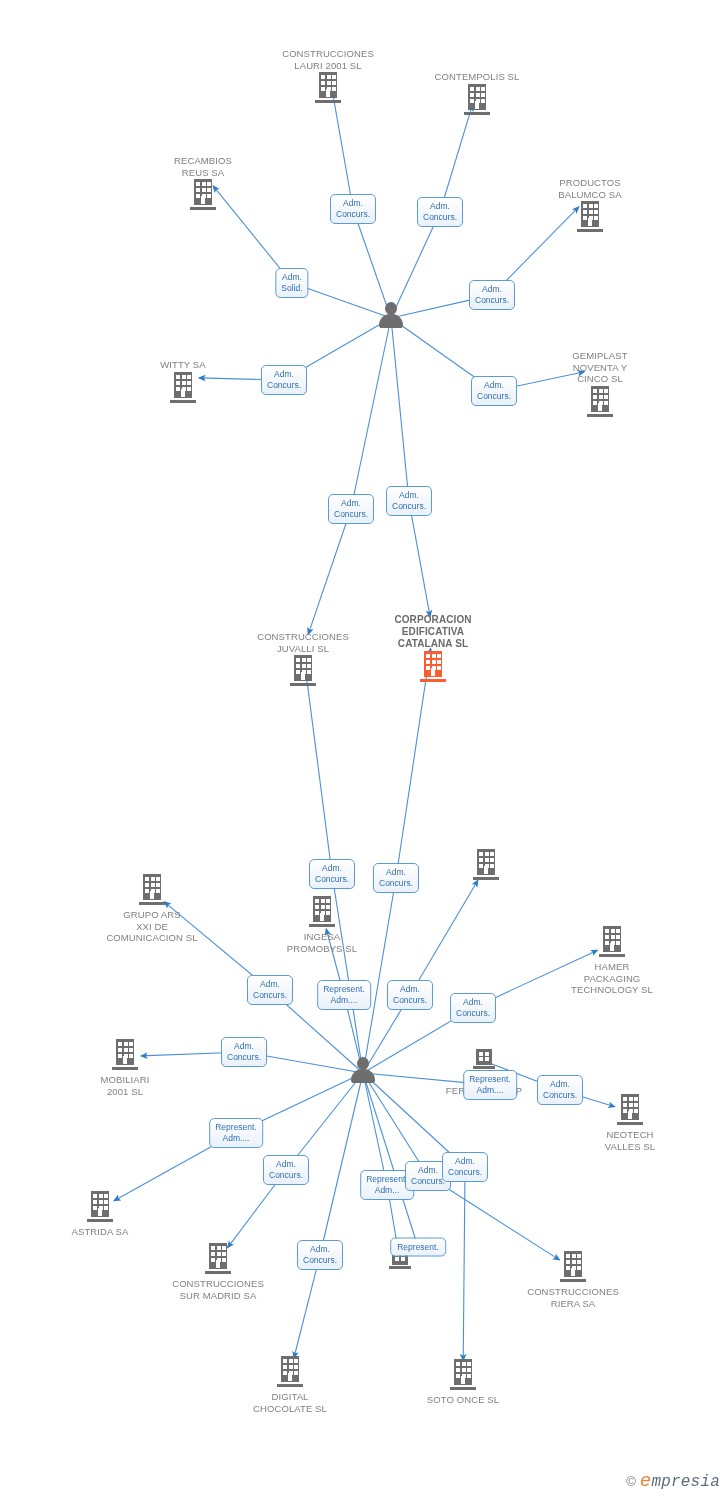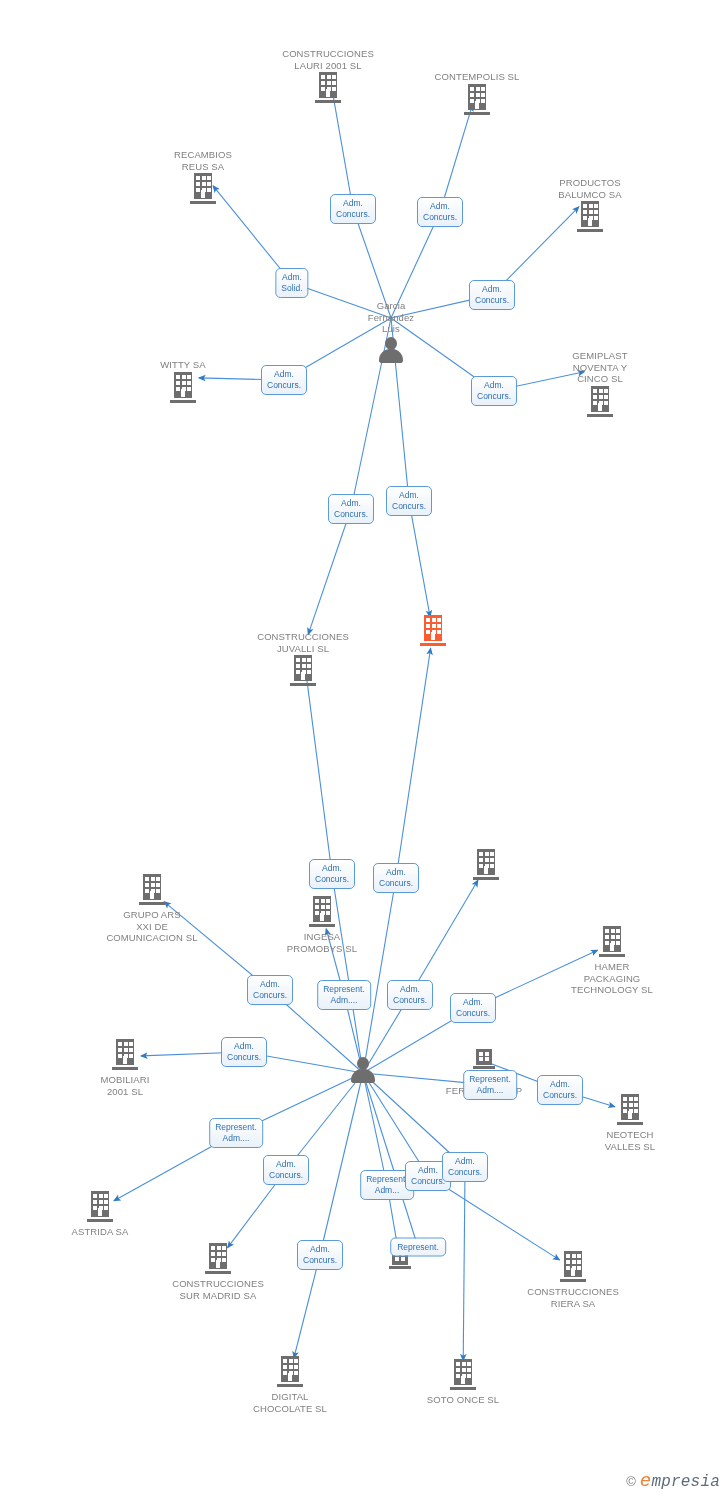--- a/index.html
+++ b/index.html
@@ -114,52 +114,52 @@
   <div id="nodes">
       <div class="node" style="left: 328px; top: 48px;">
         <div class="label">CONSTRUCCIONES
 LAURI 2001 SL</div>
         <span class="glyph"><span class="bld"><span class="body"></span><span class="base"></span><i style="left: 6px; top: 3px;"></i><i style="left: 6px; top: 9px;"></i><i style="left: 6px; top: 15px;"></i><i style="left: 12px; top: 3px;"></i><i style="left: 12px; top: 9px;"></i><i style="left: 12px; top: 15px;"></i><i style="left: 17px; top: 3px;"></i><i style="left: 17px; top: 9px;"></i><i style="left: 17px; top: 15px;"></i><span class="door"></span></span></span>
       </div>
       <div class="node" style="left: 477px; top: 71px;">
         <div class="label">CONTEMPOLIS SL</div>
         <span class="glyph"><span class="bld"><span class="body"></span><span class="base"></span><i style="left: 6px; top: 3px;"></i><i style="left: 6px; top: 9px;"></i><i style="left: 6px; top: 15px;"></i><i style="left: 12px; top: 3px;"></i><i style="left: 12px; top: 9px;"></i><i style="left: 12px; top: 15px;"></i><i style="left: 17px; top: 3px;"></i><i style="left: 17px; top: 9px;"></i><i style="left: 17px; top: 15px;"></i><span class="door"></span></span></span>
       </div>
-      <div class="node" style="left: 203px; top: 149px;">
+      <div class="node" style="left: 203px; top: 155px;">
         <div class="label">RECAMBIOS
 REUS SA</div>
         <span class="glyph"><span class="bld"><span class="body"></span><span class="base"></span><i style="left: 6px; top: 3px;"></i><i style="left: 6px; top: 9px;"></i><i style="left: 6px; top: 15px;"></i><i style="left: 12px; top: 3px;"></i><i style="left: 12px; top: 9px;"></i><i style="left: 12px; top: 15px;"></i><i style="left: 17px; top: 3px;"></i><i style="left: 17px; top: 9px;"></i><i style="left: 17px; top: 15px;"></i><span class="door"></span></span></span>
       </div>
       <div class="node" style="left: 590px; top: 177px;">
         <div class="label">PRODUCTOS
 BALUMCO SA</div>
         <span class="glyph"><span class="bld"><span class="body"></span><span class="base"></span><i style="left: 6px; top: 3px;"></i><i style="left: 6px; top: 9px;"></i><i style="left: 6px; top: 15px;"></i><i style="left: 12px; top: 3px;"></i><i style="left: 12px; top: 9px;"></i><i style="left: 12px; top: 15px;"></i><i style="left: 17px; top: 3px;"></i><i style="left: 17px; top: 9px;"></i><i style="left: 17px; top: 15px;"></i><span class="door"></span></span></span>
       </div>
       <div class="node" style="left: 391px; top: 300px;">
-        <div class="label">Garcia
-Fernandez
-Luis</div>
         <span class="glyph"><span class="avatar"><span class="head"></span><span class="body"></span></span></span>
       </div>
       <div class="node" style="left: 183px; top: 359px;">
         <div class="label">WITTY SA</div>
         <span class="glyph"><span class="bld"><span class="body"></span><span class="base"></span><i style="left: 6px; top: 3px;"></i><i style="left: 6px; top: 9px;"></i><i style="left: 6px; top: 15px;"></i><i style="left: 12px; top: 3px;"></i><i style="left: 12px; top: 9px;"></i><i style="left: 12px; top: 15px;"></i><i style="left: 17px; top: 3px;"></i><i style="left: 17px; top: 9px;"></i><i style="left: 17px; top: 15px;"></i><span class="door"></span></span></span>
       </div>
       <div class="node" style="left: 600px; top: 350px;">
         <div class="label">GEMIPLAST
 NOVENTA Y
 CINCO SL</div>
         <span class="glyph"><span class="bld"><span class="body"></span><span class="base"></span><i style="left: 6px; top: 3px;"></i><i style="left: 6px; top: 9px;"></i><i style="left: 6px; top: 15px;"></i><i style="left: 12px; top: 3px;"></i><i style="left: 12px; top: 9px;"></i><i style="left: 12px; top: 15px;"></i><i style="left: 17px; top: 3px;"></i><i style="left: 17px; top: 9px;"></i><i style="left: 17px; top: 15px;"></i><span class="door"></span></span></span>
       </div>
       <div class="node" style="left: 303px; top: 631px;">
         <div class="label">CONSTRUCCIONES
 JUVALLI SL</div>
         <span class="glyph"><span class="bld"><span class="body"></span><span class="base"></span><i style="left: 6px; top: 3px;"></i><i style="left: 6px; top: 9px;"></i><i style="left: 6px; top: 15px;"></i><i style="left: 12px; top: 3px;"></i><i style="left: 12px; top: 9px;"></i><i style="left: 12px; top: 15px;"></i><i style="left: 17px; top: 3px;"></i><i style="left: 17px; top: 9px;"></i><i style="left: 17px; top: 15px;"></i><span class="door"></span></span></span>
       </div>
       <div class="node highlight" style="left: 433px; top: 614px;">
+        <div class="label">CORPORACION
+EDIFICATIVA
+CATALANA SL</div>
         <span class="glyph"><span class="bld orange"><span class="body"></span><span class="base"></span><i style="left: 6px; top: 3px;"></i><i style="left: 6px; top: 9px;"></i><i style="left: 6px; top: 15px;"></i><i style="left: 12px; top: 3px;"></i><i style="left: 12px; top: 9px;"></i><i style="left: 12px; top: 15px;"></i><i style="left: 17px; top: 3px;"></i><i style="left: 17px; top: 9px;"></i><i style="left: 17px; top: 15px;"></i><span class="door"></span></span></span>
       </div>
       <div class="node" style="left: 486px; top: 848px;">
         <span class="glyph"><span class="bld"><span class="body"></span><span class="base"></span><i style="left: 6px; top: 3px;"></i><i style="left: 6px; top: 9px;"></i><i style="left: 6px; top: 15px;"></i><i style="left: 12px; top: 3px;"></i><i style="left: 12px; top: 9px;"></i><i style="left: 12px; top: 15px;"></i><i style="left: 17px; top: 3px;"></i><i style="left: 17px; top: 9px;"></i><i style="left: 17px; top: 15px;"></i><span class="door"></span></span></span>
       </div>
       <div class="node" style="left: 152px; top: 873px;">
         <span class="glyph"><span class="bld"><span class="body"></span><span class="base"></span><i style="left: 6px; top: 3px;"></i><i style="left: 6px; top: 9px;"></i><i style="left: 6px; top: 15px;"></i><i style="left: 12px; top: 3px;"></i><i style="left: 12px; top: 9px;"></i><i style="left: 12px; top: 15px;"></i><i style="left: 17px; top: 3px;"></i><i style="left: 17px; top: 9px;"></i><i style="left: 17px; top: 15px;"></i><span class="door"></span></span></span>
         <div class="label">GRUPO ARS
 XXI DE
 COMUNICACION SL</div>

